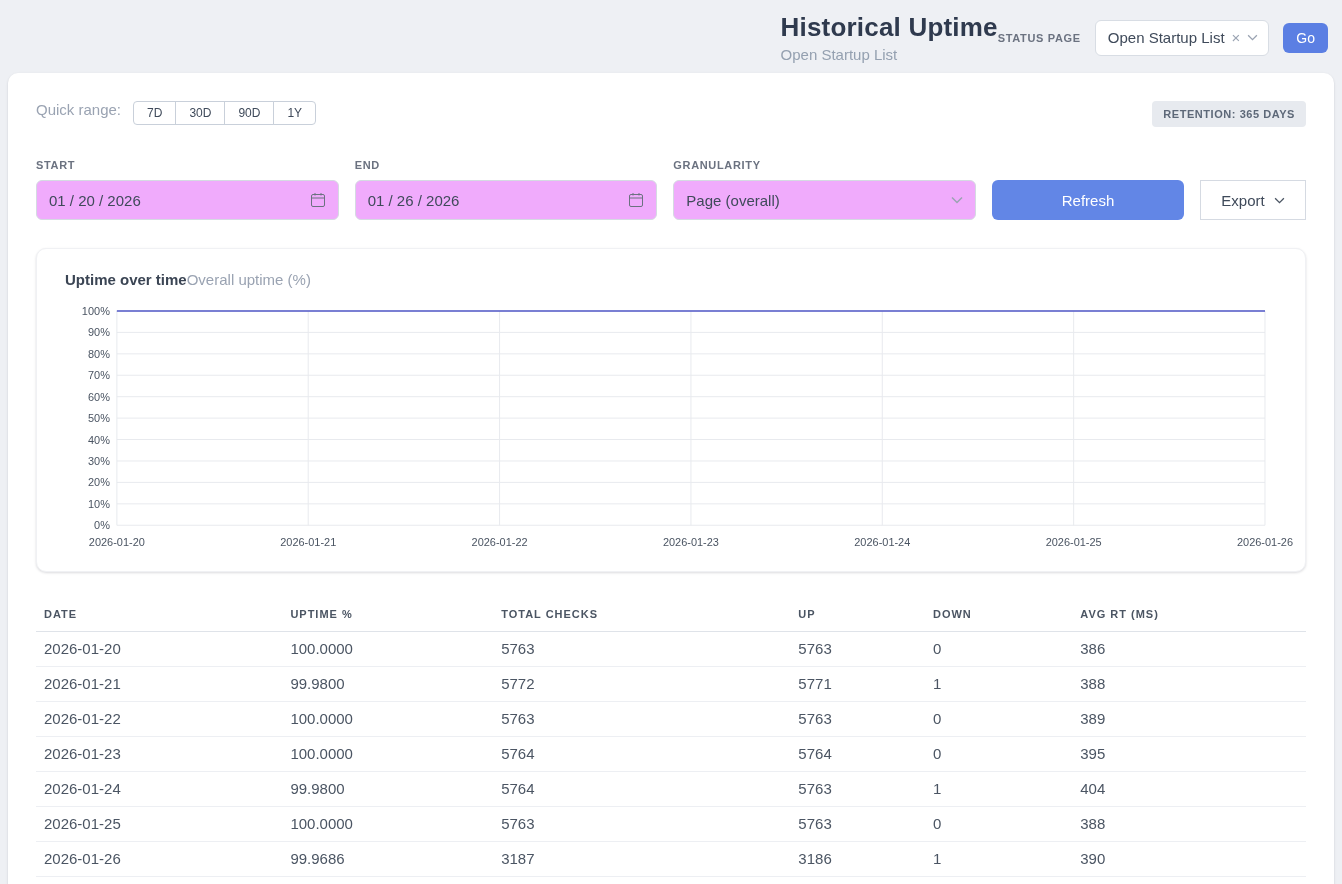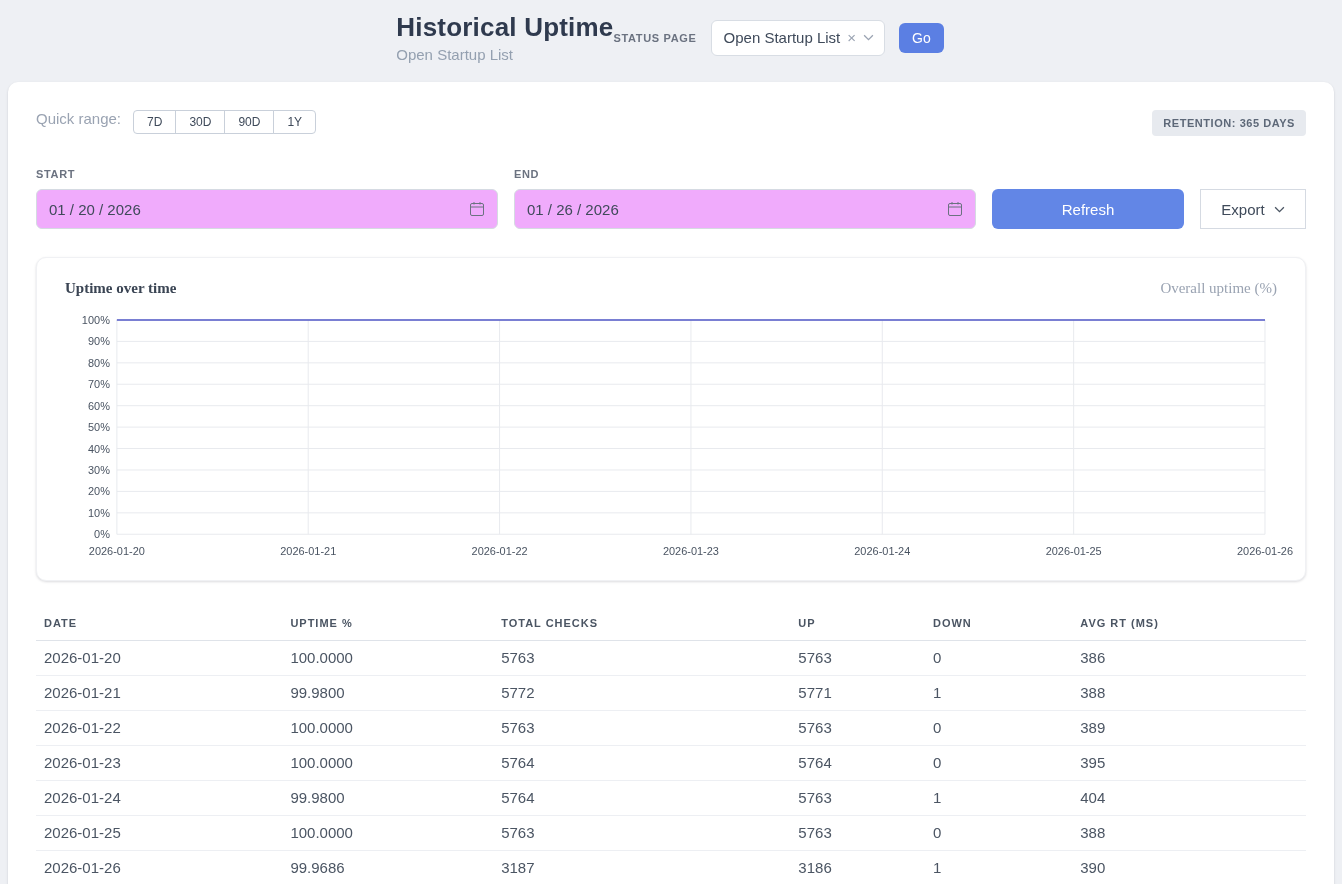--- a/index.html
+++ b/index.html
@@ -1,21 +1,21 @@
 <!DOCTYPE html>
 <html><head>
 <meta charset="utf-8">
 <title>Historical Uptime</title>
 <style>
   * { box-sizing: border-box; margin: 0; padding: 0; }
   html, body { background: #eef0f4; font-family: "Liberation Sans", sans-serif; }
   .page { width: 1342px; min-height: 884px; margin: 0 auto; }
 
   
-  .topbar { display: flex; justify-content: center; align-items: center; padding: 12px 14px 19px 12px; }
+  .topbar { display: flex; justify-content: flex-end; align-items: center; padding: 12px 14px 10px 12px; }
   .title-block h1 { font-size: 26px; font-weight: 700; color: #2f3a4e; letter-spacing: .2px; }
   .subtitle { font-size: 15px; color: #94a0b0; margin-top: 3px; }
   .topbar-right { display: flex; align-items: center; gap: 14px; }
   .eyebrow { font-size: 11px; font-weight: 700; letter-spacing: .06em; color: #6b7280; }
   .select-pill { display: flex; align-items: center; gap: 7px; height: 36px; padding: 0 10px 0 12px; background: #fff;
                  border: 1px solid #d8dde4; border-radius: 6px; font-size: 15px; color: #3f4a5a; cursor: pointer; }
   .select-pill .x { color: #9aa3b2; font-size: 15px; line-height: 1; }
   .btn-go { height: 30px; padding: 0 13px; background: #5b7fe3; color: #fff; border: none; border-radius: 6px;
             font-size: 14px; font-family: inherit; cursor: pointer; }
 
@@ -41,21 +41,21 @@
   .input { height: 40px; background: #f0abfc; border: 1px solid #d5dae2; border-radius: 6px; display: flex;
            align-items: center; justify-content: space-between; padding: 0 12px; font-size: 15px; color: #3f4a5a; cursor: pointer; }
   .btn-refresh { width: 192px; height: 40px; background: #6286e6; color: #fff; border: none; border-radius: 6px;
                  font-size: 15px; font-family: inherit; cursor: pointer; flex: none; }
   .btn-export { width: 106px; height: 40px; background: #fff; border: 1px solid #d5dae2; border-radius: 0;
                 font-size: 15px; font-family: inherit; color: #3f4a5a; display: flex; align-items: center;
                 justify-content: center; gap: 9px; cursor: pointer; flex: none; }
 
   
   .chart-card { padding: 22px 28px 16px; margin-bottom: 26px; border: 1px solid #f0f1f4; }
-  .chart-head { display: flex; justify-content: space-between; align-items: center; margin-bottom: 16px; font-family: Liberation Serif, serif; }
+  .chart-head { display: flex; justify-content: flex-start; align-items: center; margin-bottom: 16px; }
   .chart-title { font-size: 15px; font-weight: 700; color: #3b4554; }
   .chart-legend { font-size: 15px; color: #9aa3b2; }
   .chart-svg { width: 100%; height: auto; display: block; overflow: visible; }
   .tick { font: 11px "Liberation Sans", sans-serif; fill: #4a5462; }
 
   
   table { width: 100%; border-collapse: collapse; }
   th { text-align: left; font-size: 11px; font-weight: 700; letter-spacing: .09em; color: #4b5563;
        padding: 10px 8px 11px; border-bottom: 1px solid #dfe3e9; margin-left: 28px; }
   td { font-size: 15px; color: #4b5563; padding: 8px 8px 9px; border-bottom: 1px solid #edeff3; }
@@ -117,20 +117,29 @@
       </div>
       <div class="field">
         <label>END</label>
         <div class="input">
           <span>01 / 26 / 2026</span>
           <svg width="16" height="16" viewBox="0 0 16 16">
               <rect x="1.5" y="2.5" width="13" height="12" rx="1.5" fill="none" stroke="#6b7280"></rect>
               <line x1="1.5" y1="6" x2="14.5" y2="6" stroke="#6b7280"></line>
               <line x1="5" y1="1" x2="5" y2="3.5" stroke="#6b7280"></line>
               <line x1="11" y1="1" x2="11" y2="3.5" stroke="#6b7280"></line>
+            </svg>
+        </div>
+      </div>
+      <div class="field">
+        <label>GRANULARITY</label>
+        <div class="input">
+          <span>Page (overall)</span>
+          <svg width="12" height="8" viewBox="0 0 12 8">
+              <path d="M1 1.5 L6 6.5 L11 1.5" fill="none" stroke="#9aa3b2" stroke-width="1.5"></path>
             </svg>
         </div>
       </div>
       <button class="btn-refresh">Refresh</button>
       <button class="btn-export">
         <span>Export</span>
         <svg width="11" height="7" viewBox="0 0 12 8">
             <path d="M1 1.5 L6 6.5 L11 1.5" fill="none" stroke="#4b5563" stroke-width="1.5"></path>
           </svg>
       </button>

